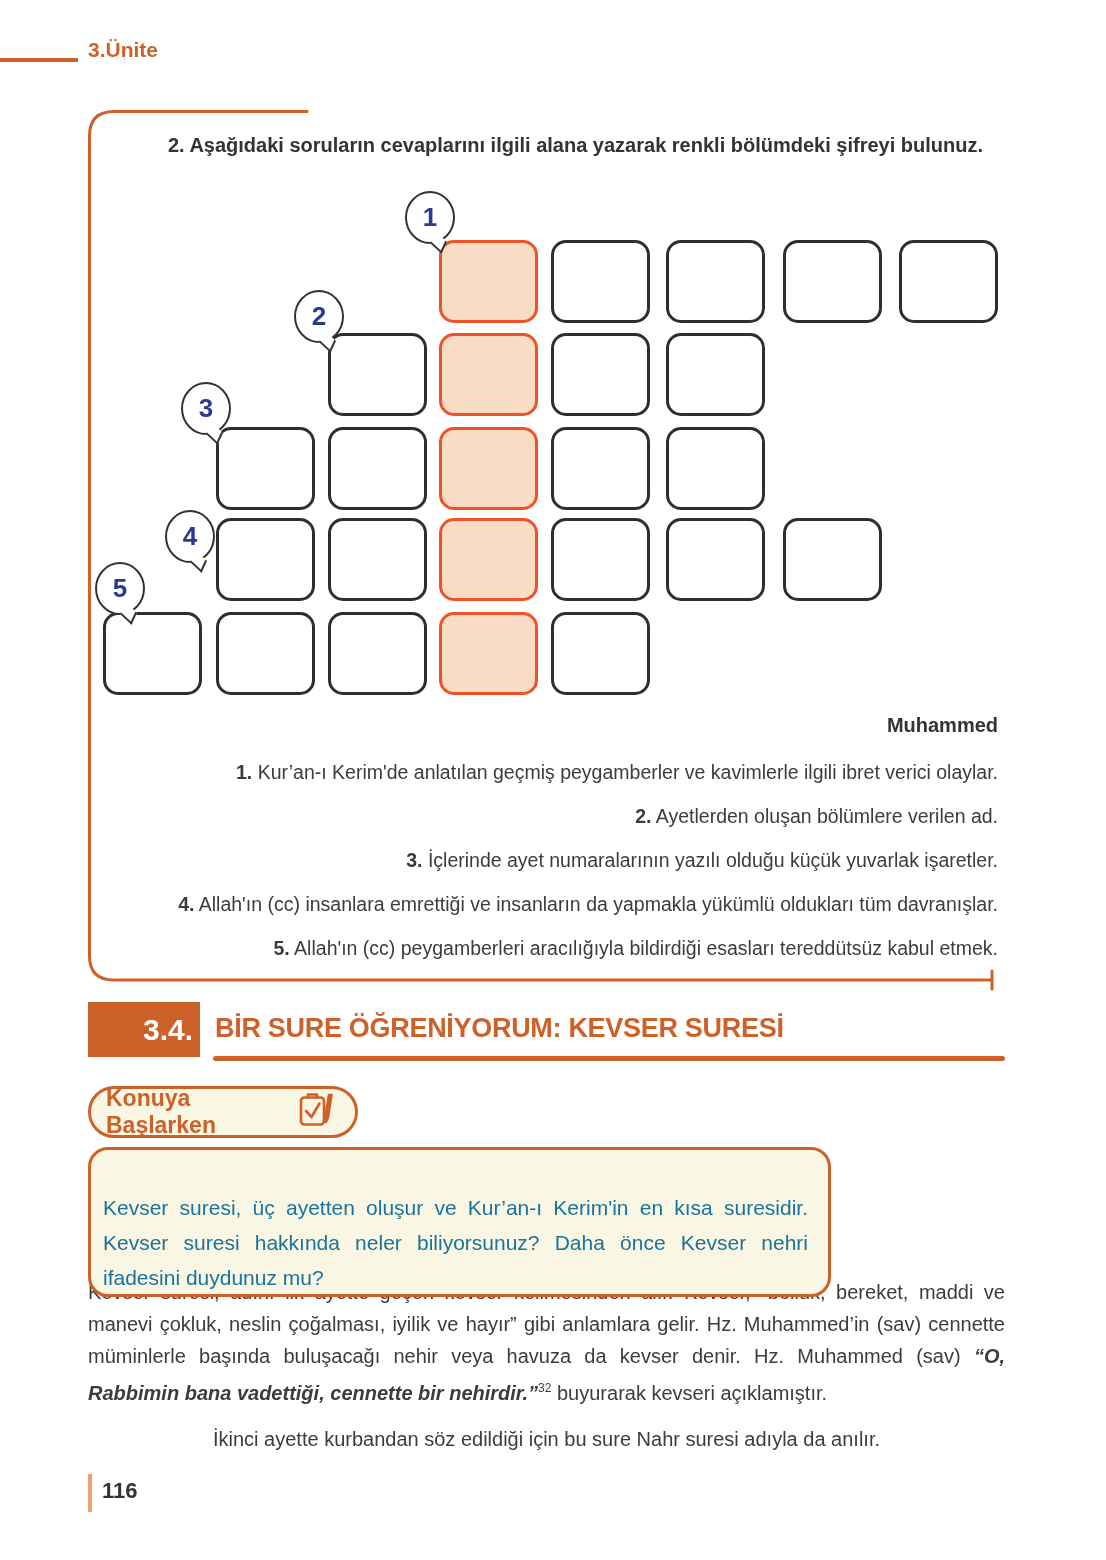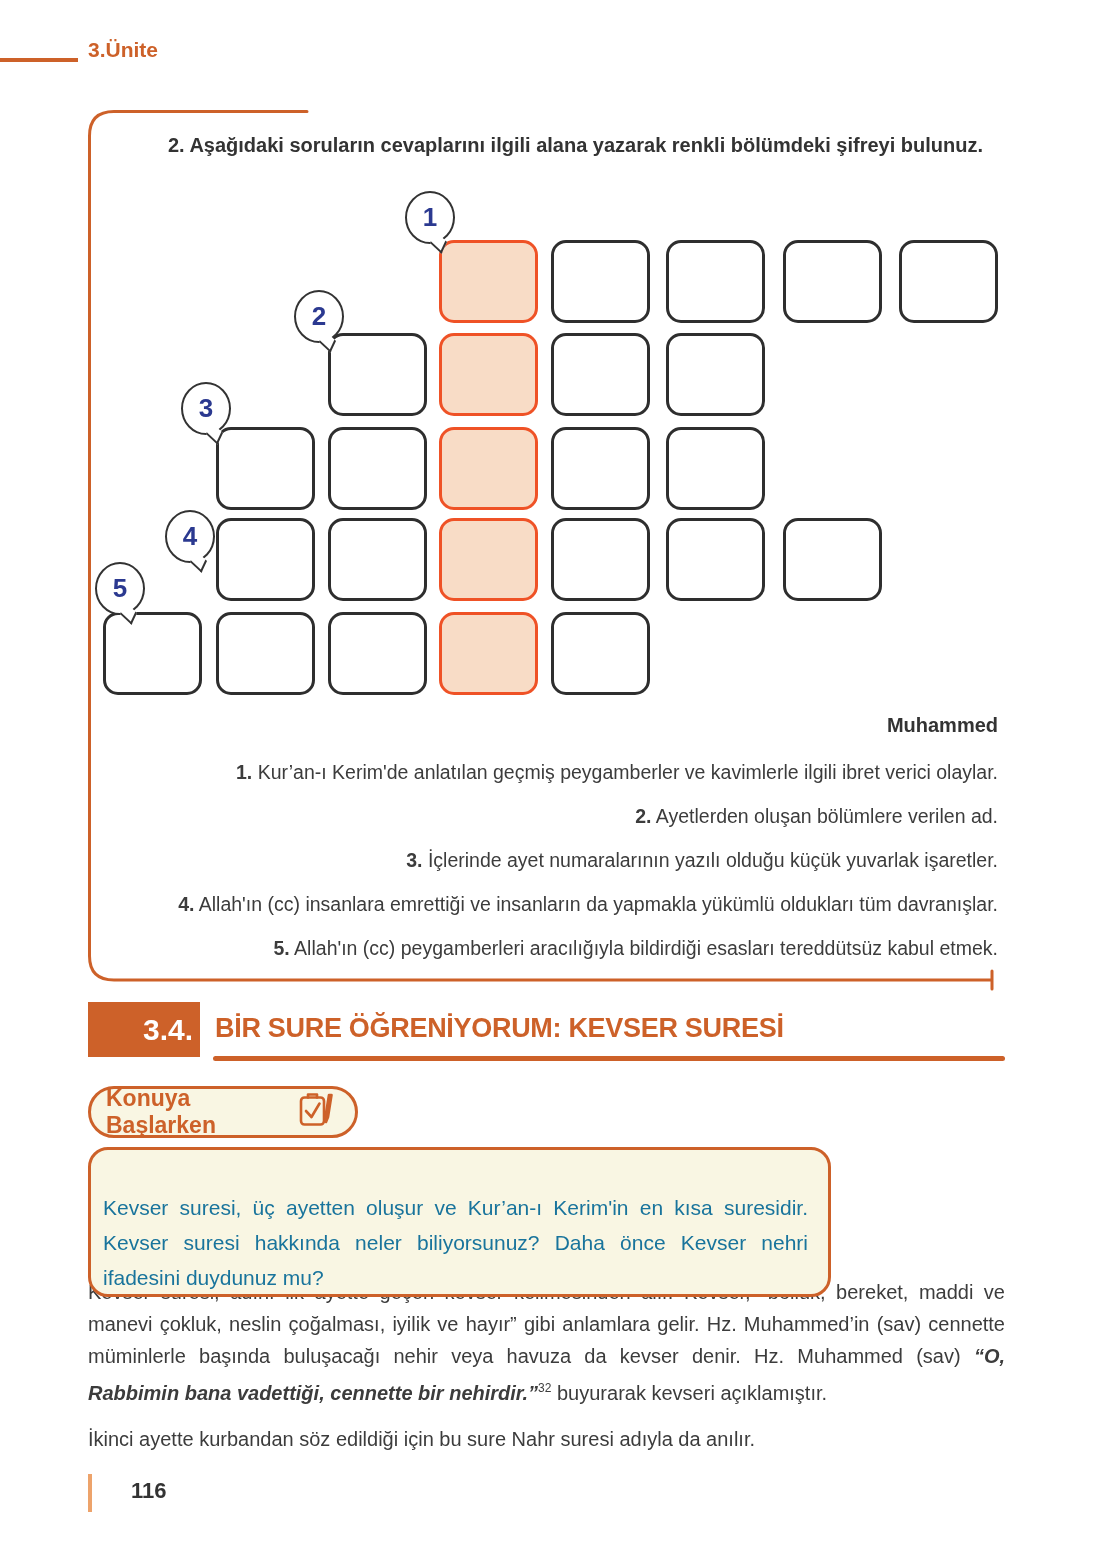--- a/index.html
+++ b/index.html
@@ -65,26 +65,26 @@
   .starter-box{
     position:absolute;left:88px;top:1112px;width:743px;height:150px;z-index:2;
     background:var(--cream);border:3px solid var(--accent);border-radius:20px;margin-top:35px;
   }
   .starter-box p{
     padding:40px 20px 0 12px;font-size:21px;line-height:35px;color:var(--teal);text-align:justify;
   }
   
   .bodytext{position:absolute;left:88px;top:1276px;width:917px;}
   .bodytext p{font-size:20px;line-height:32px;text-align:justify;color:var(--text);}
-  .bodytext p + p{margin-top:14px;text-align:left;}
+  .bodytext p + p{margin-top:14px;text-align:center;}
   .bodytext .quote{font-weight:bold;font-style:italic;}
   .bodytext sup{font-size:12px;}
   
   .footer-bar{position:absolute;left:88px;top:1474px;width:4px;height:38px;background:var(--bar);}
-  .page-number{position:absolute;left:102px;top:1478px;font-size:22px;font-weight:bold;color:#333;margin-left:29px;}
+  .page-number{position:absolute;left:102px;top:1478px;font-size:22px;font-weight:bold;color:#333;}
 </style>
 </head>
 <body>
 
 <div class="page">
 
   <div class="unit-line"></div>
   <div class="unit-label">3.Ünite</div>
 
   <div class="activity">

